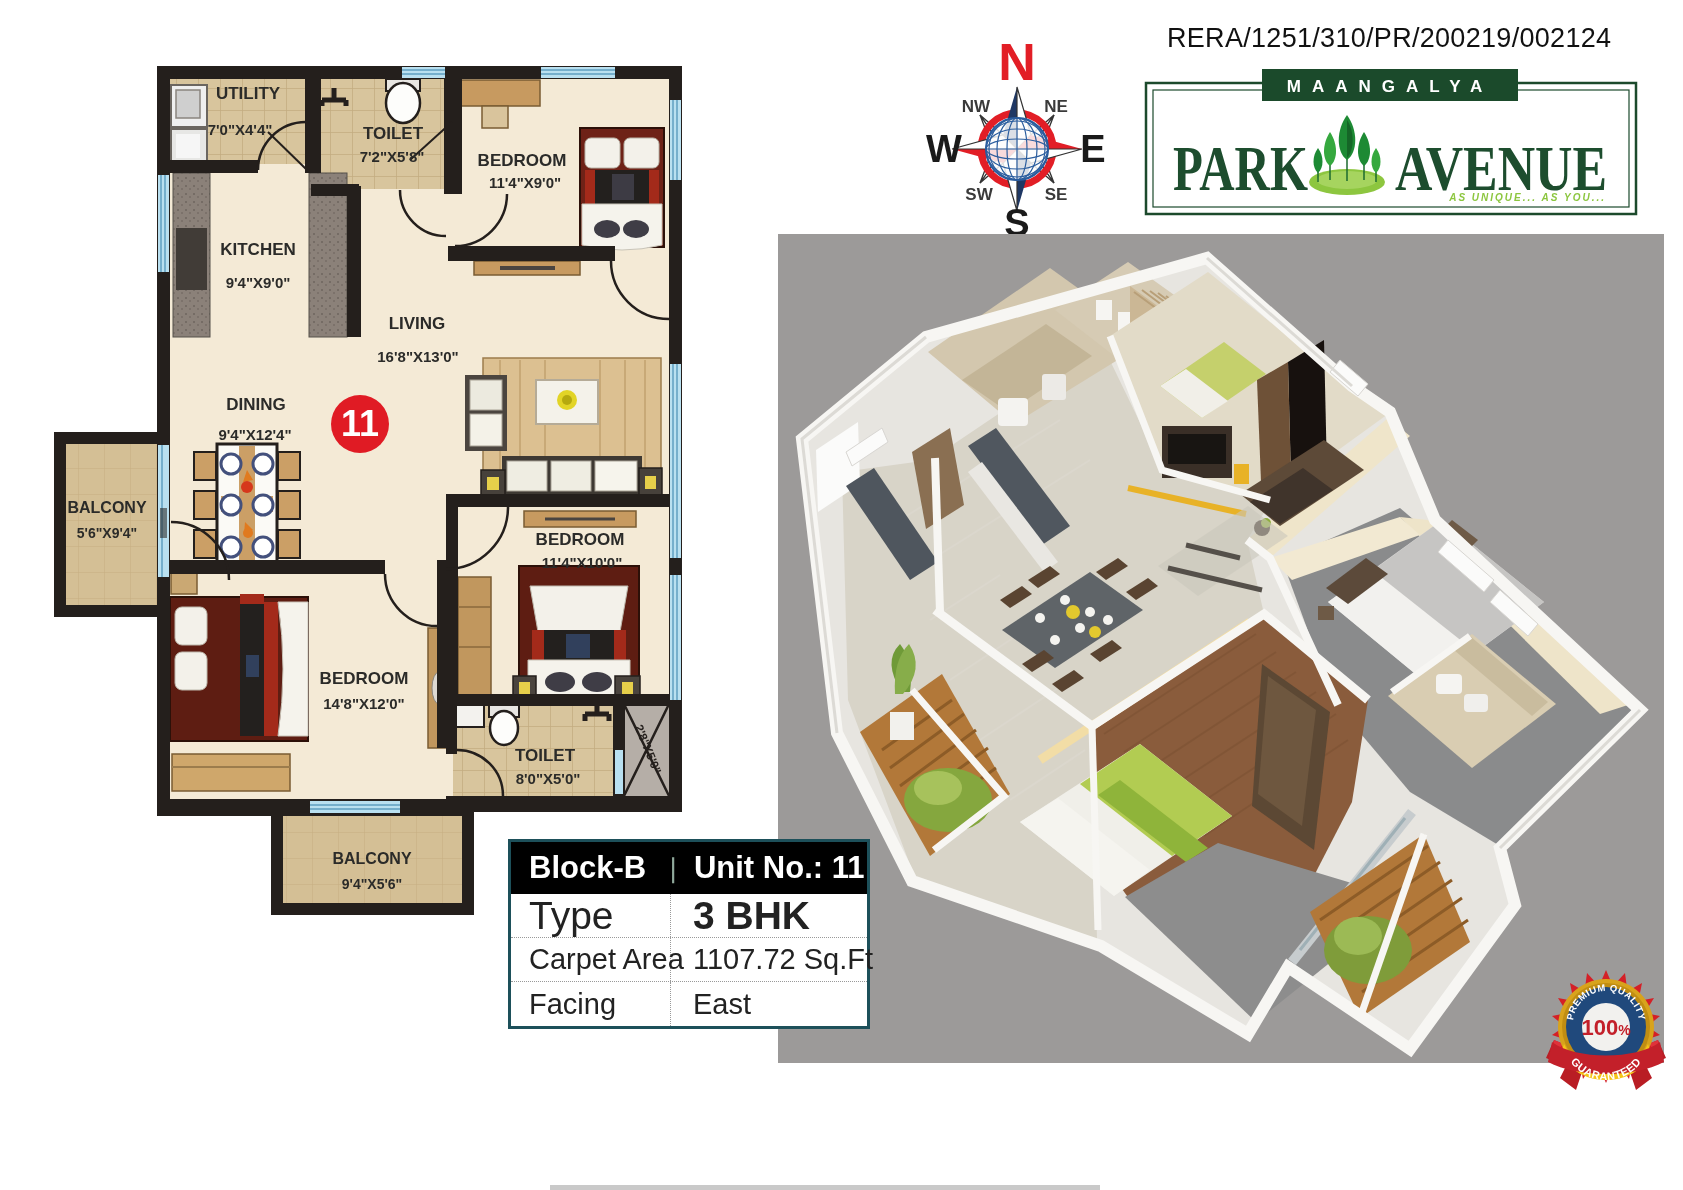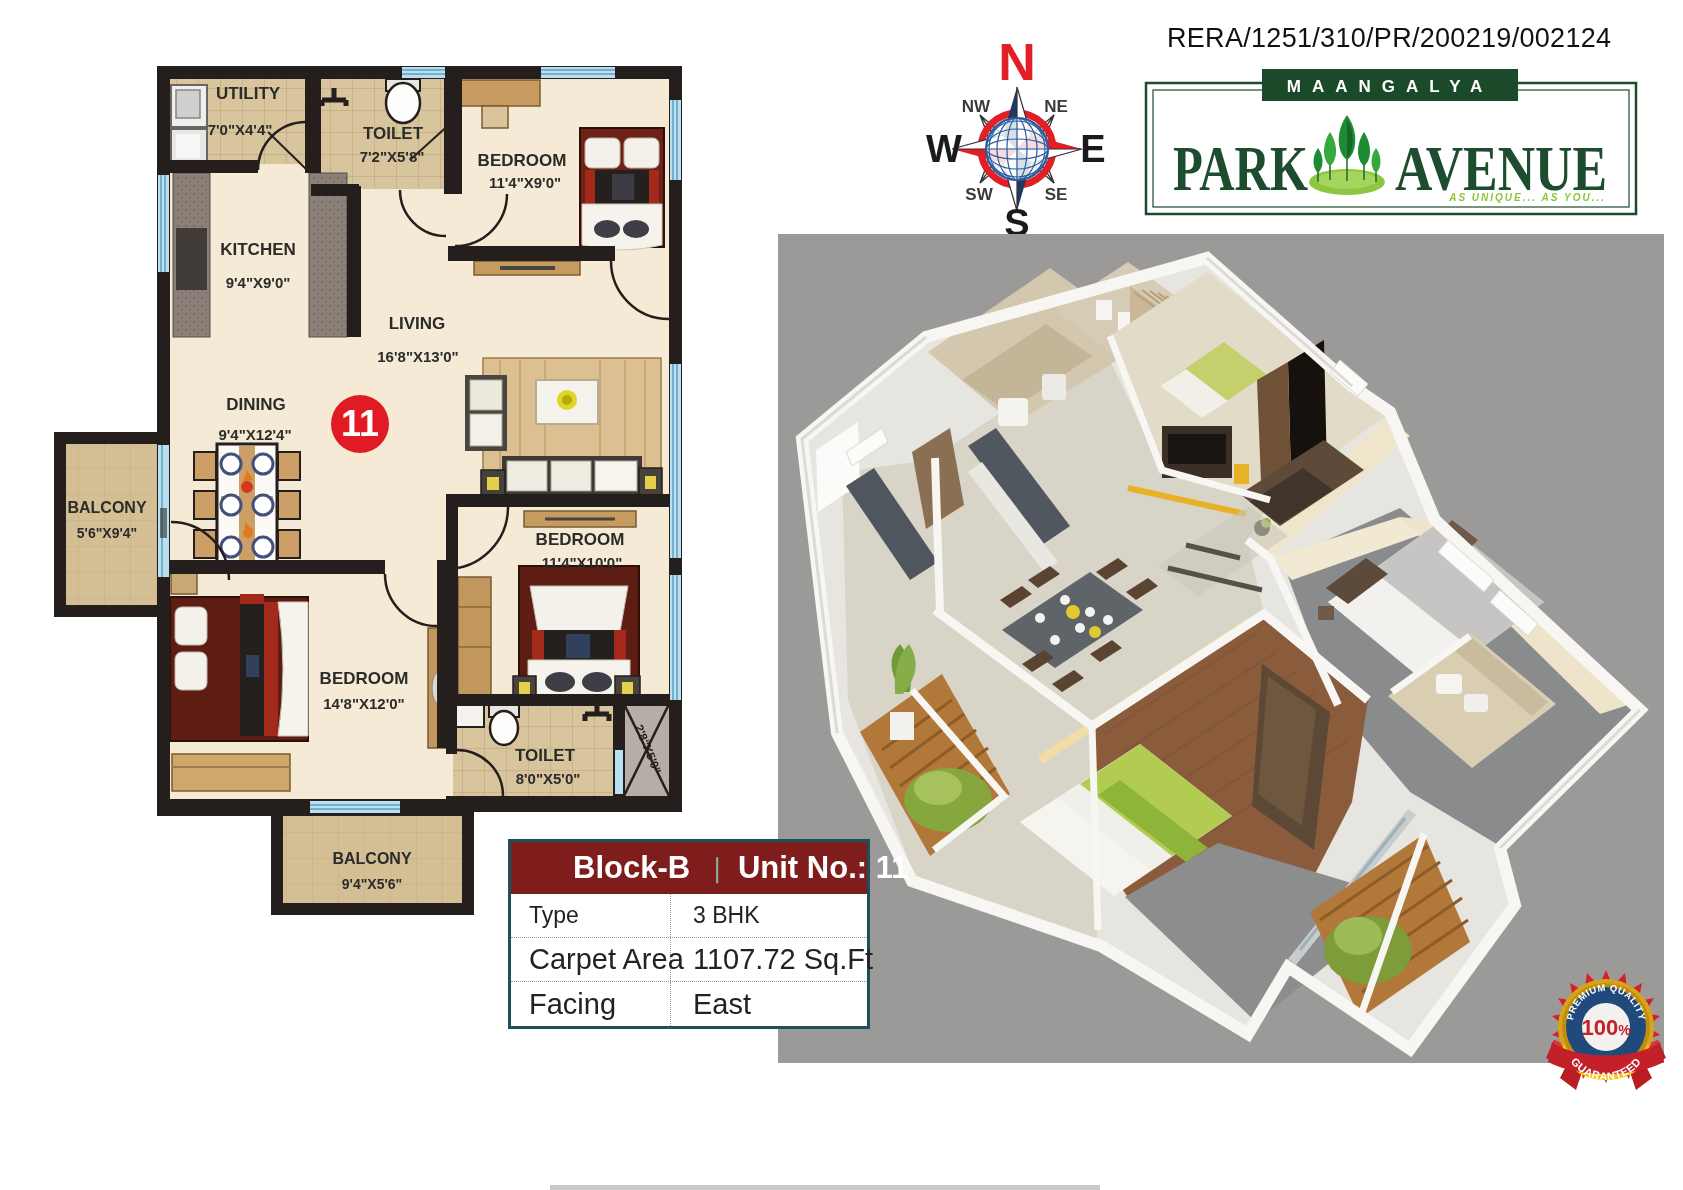--- a/index.html
+++ b/index.html
@@ -605,29 +605,29 @@
   <text x="70" y="73" font-size="22" font-weight="bold" fill="#c3202a" text-anchor="middle" font-family="Liberation Sans,sans-serif">100<tspan font-size="14">%</tspan></text>
 
   <path d="M16,80 C40,98 100,98 124,80 L128,100 C98,116 42,116 12,100 Z" fill="#c3202a"></path>
   <text font-size="11" font-weight="bold" fill="#fff" font-family="Liberation Sans,sans-serif" letter-spacing="0.5">
     <textPath href="#arcBot" startOffset="50%" text-anchor="middle">GUARANTEED</textPath>
   </text>
 </svg>
 
 <div class="abs" style="left:508px;top:839px;width:356px;border:3px solid #1d505a;background:#fff;white-space:nowrap;">
 
-  <div style="background:#7f1d1d;color:#fff;height:52px;display:flex;align-items:center;font-size:31px;font-weight:bold;padding-left:44px;">
+  <div style="background:#000000;color:#fff;height:52px;display:flex;align-items:center;font-size:31px;font-weight:bold;">
     <span style="padding-left:18px;">Block-B</span>
     <span style="color:#8fa99b;padding:0 10px 0 16px;font-weight:normal;font-size:26px;">❘</span>
     <span>Unit No.: 11</span>
   </div>
 
-  <div style="display:flex;height:43px;border-bottom:1px dotted #999;font-size:23px;color:#222;align-items:center;">
+  <div style="display:flex;height:43px;border-bottom:1px dotted #999;font-size:39px;color:#222;align-items:center;">
     <div style="width:160px;padding-left:18px;border-right:1px dotted #999;height:100%;display:flex;align-items:center;box-sizing:border-box;">Type</div>
-    <div style="padding-left:22px;">3 BHK</div>
+    <div style="padding-left:22px;font-weight:bold;">3 BHK</div>
   </div>
 
 
   <div style="display:flex;height:43px;border-bottom:1px dotted #999;font-size:29px;color:#222;align-items:center;">
     <div style="width:160px;padding-left:18px;border-right:1px dotted #999;height:100%;display:flex;align-items:center;box-sizing:border-box;">Carpet Area</div>
     <div style="padding-left:22px;">1107.72 Sq.Ft</div>
   </div>
 
   <div style="display:flex;height:44px;font-size:29px;color:#222;align-items:center;">
     <div style="width:160px;padding-left:18px;border-right:1px dotted #999;height:100%;display:flex;align-items:center;box-sizing:border-box;">Facing</div>

